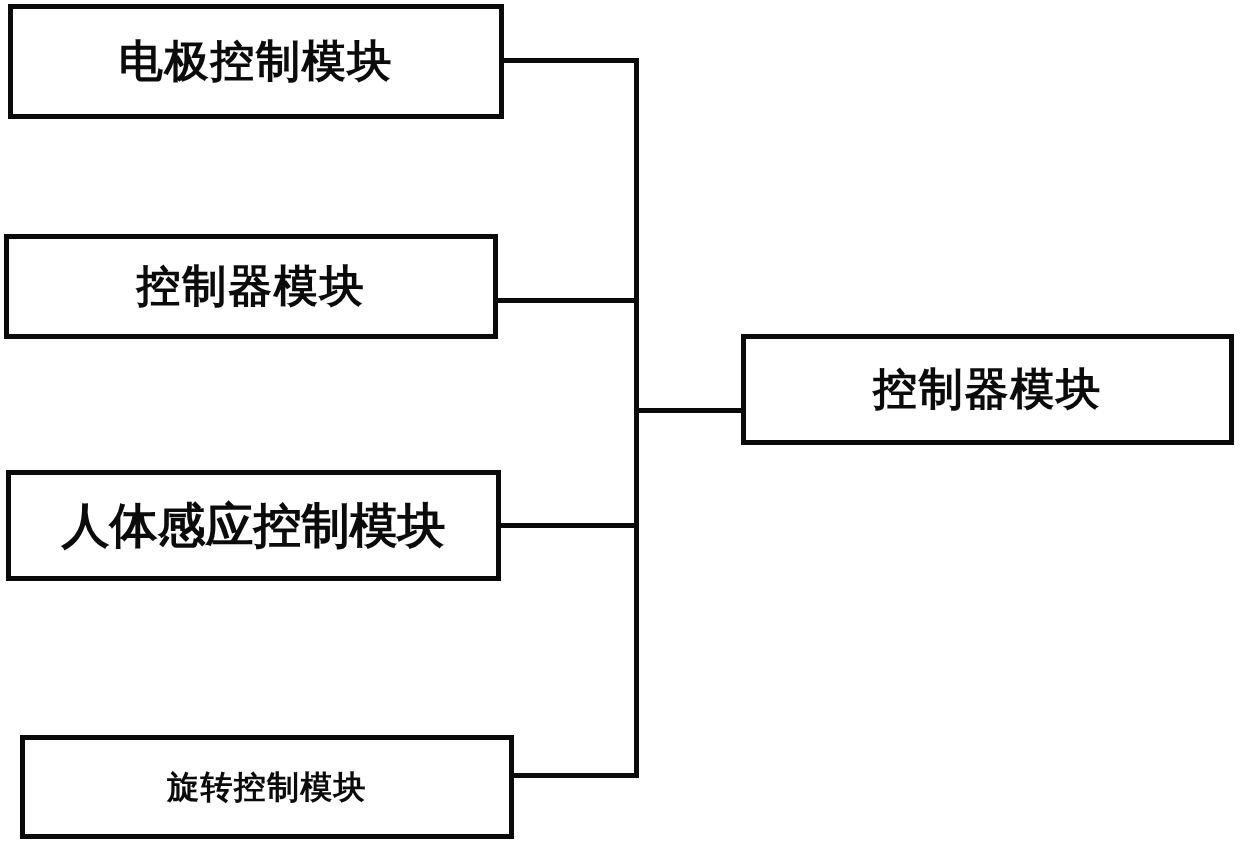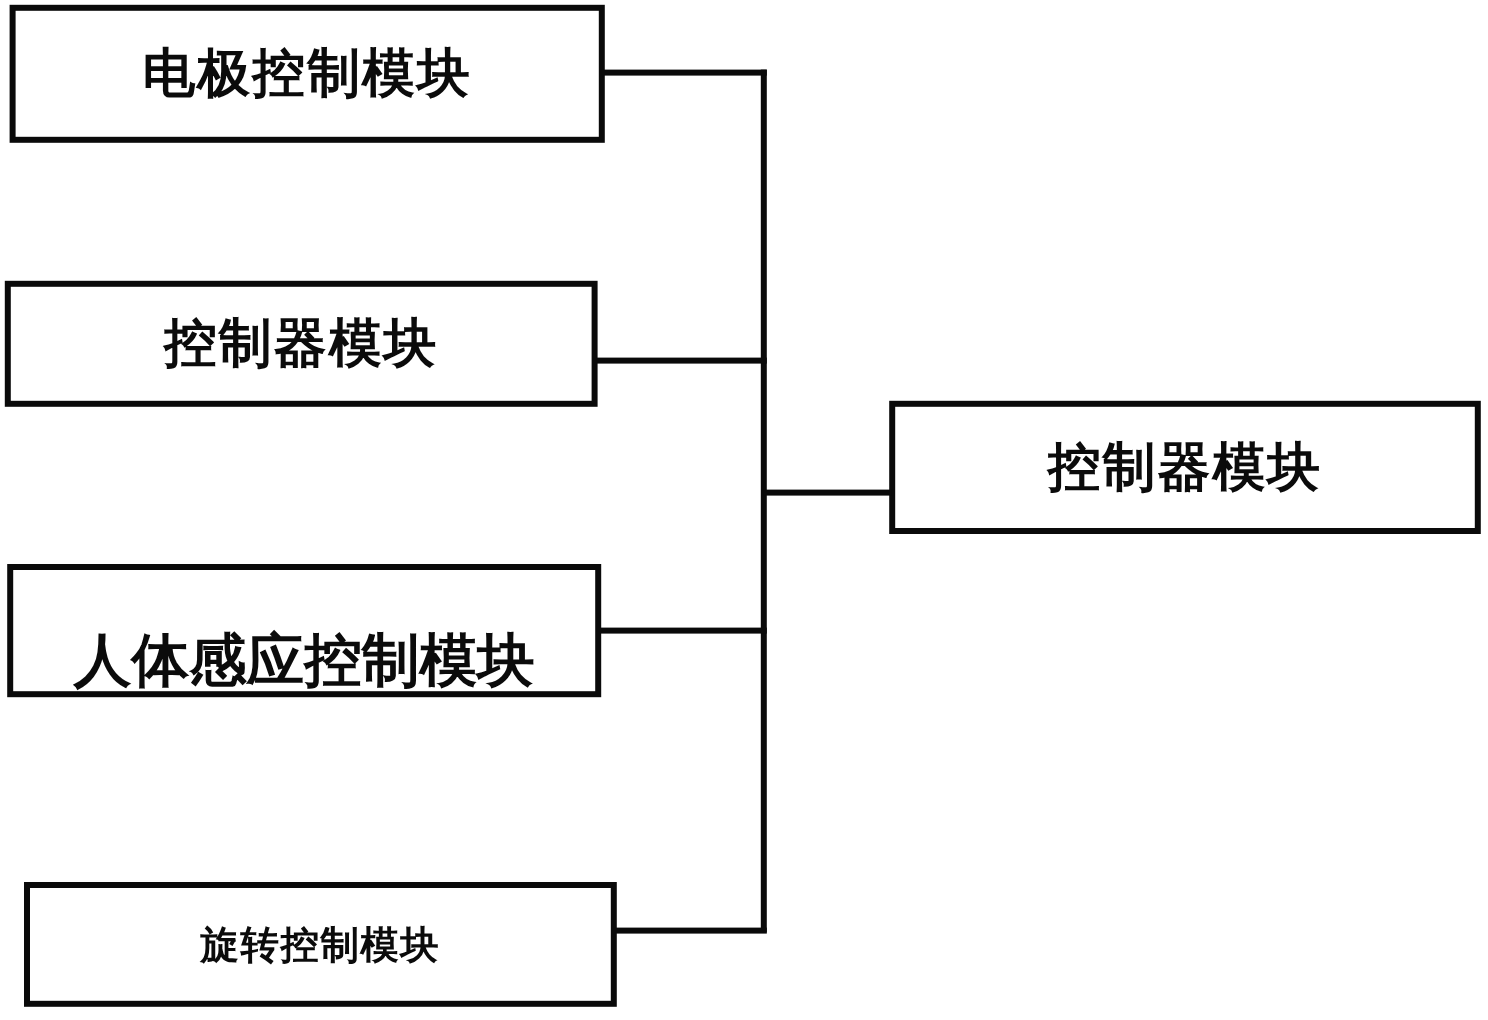--- a/index.html
+++ b/index.html
@@ -33,21 +33,21 @@
     font-weight: 600;
     letter-spacing: 0.04em;
     white-space: nowrap;
     line-height: 1;
     text-align: center;
     -webkit-font-smoothing: none;
   }
   
   #box-electrode      { left: 8px;  top: 4px;   width: 496px; height: 115px; }
   #box-filter         { left: 4px;  top: 234px; width: 494px; height: 105px; }
-  #box-human-sensor   { left: 6px;  top: 470px; width: 495px; height: 111px; align-items: flex-end; }
+  #box-human-sensor   { left: 6px;  top: 470px; width: 495px; height: 111px; }
   #box-rotation       { left: 20px; top: 735px; width: 494px; height: 104px; }
   #box-controller     { left: 741px; top: 334px; width: 493px; height: 111px; }
 
   #box-electrode .node-label    { font-size: 44px; }
   #box-filter .node-label       { font-size: 44px; }
   #box-human-sensor .node-label { font-size: 48px; letter-spacing: 0.0em; }
   #box-rotation .node-label     { font-size: 32px; }
   #box-controller .node-label   { font-size: 44px; text-align: center; }
 
   .wire {

